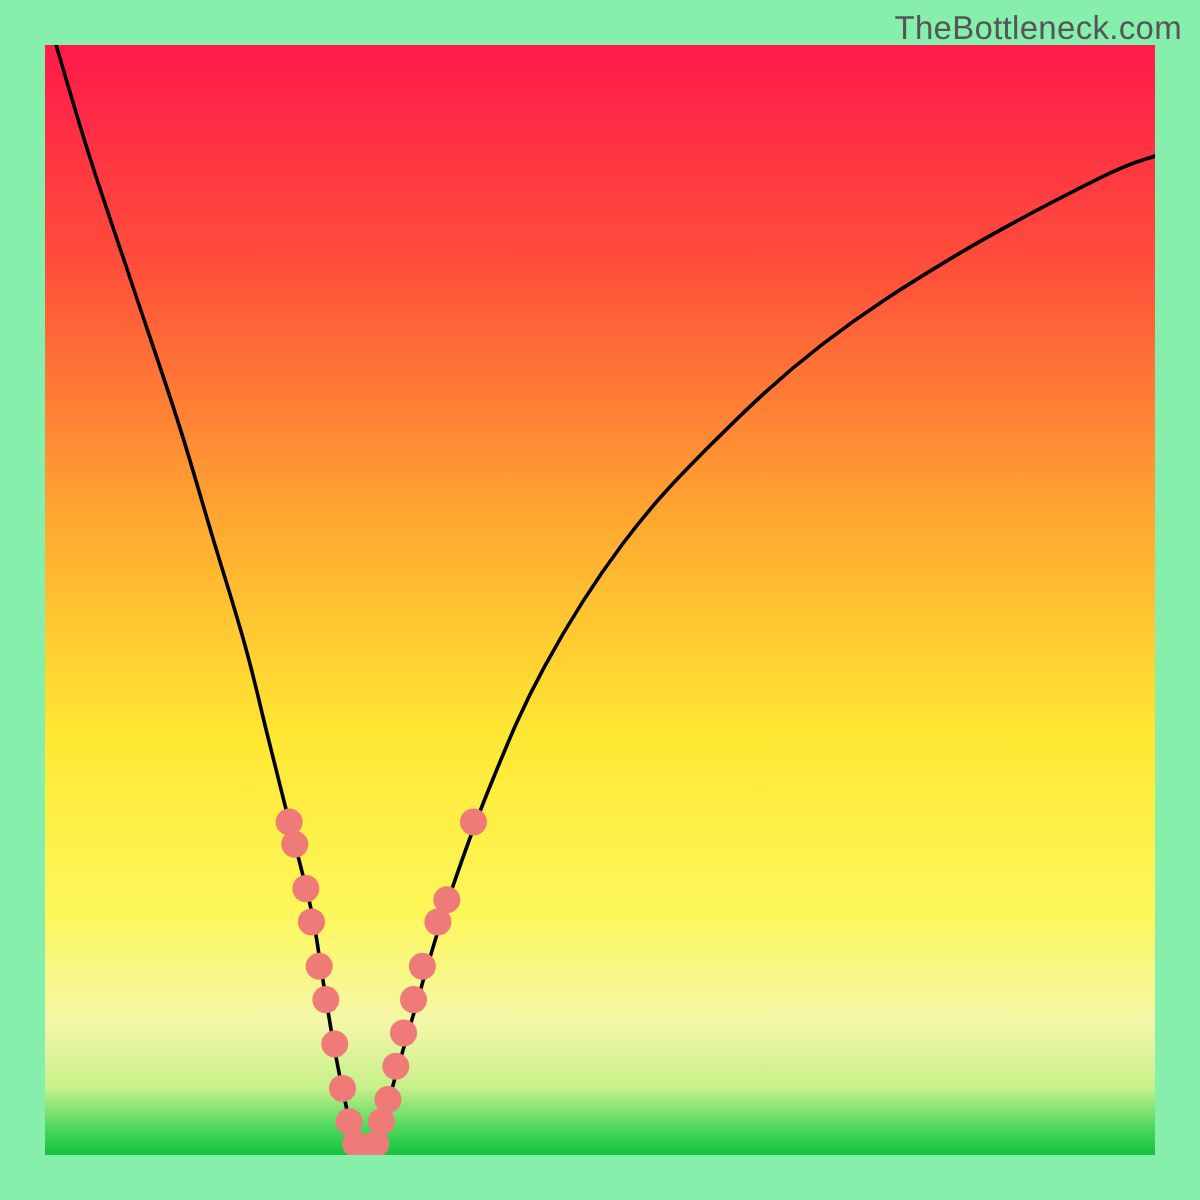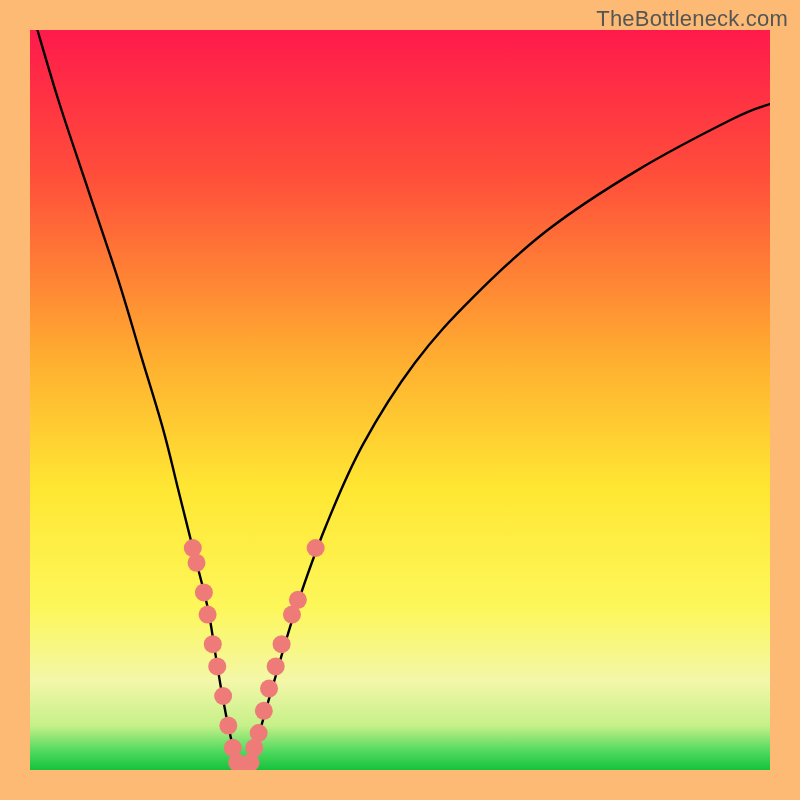--- a/index.html
+++ b/index.html
@@ -8,21 +8,21 @@
     width: 800px;
     height: 800px;
     overflow: hidden;
     background: #000;
     font-family: Arial, Helvetica, sans-serif;
   }
   .frame {
     position: absolute;
     left: 0; top: 0;
     width: 800px; height: 800px;
-    background: #fdba74;
+    background: #86efac;
   }
   .plot {
     position: absolute;
     left: 30px;
     top: 30px;
     width: 740px;
     height: 740px;
     overflow: hidden;
   }
   .watermark {

